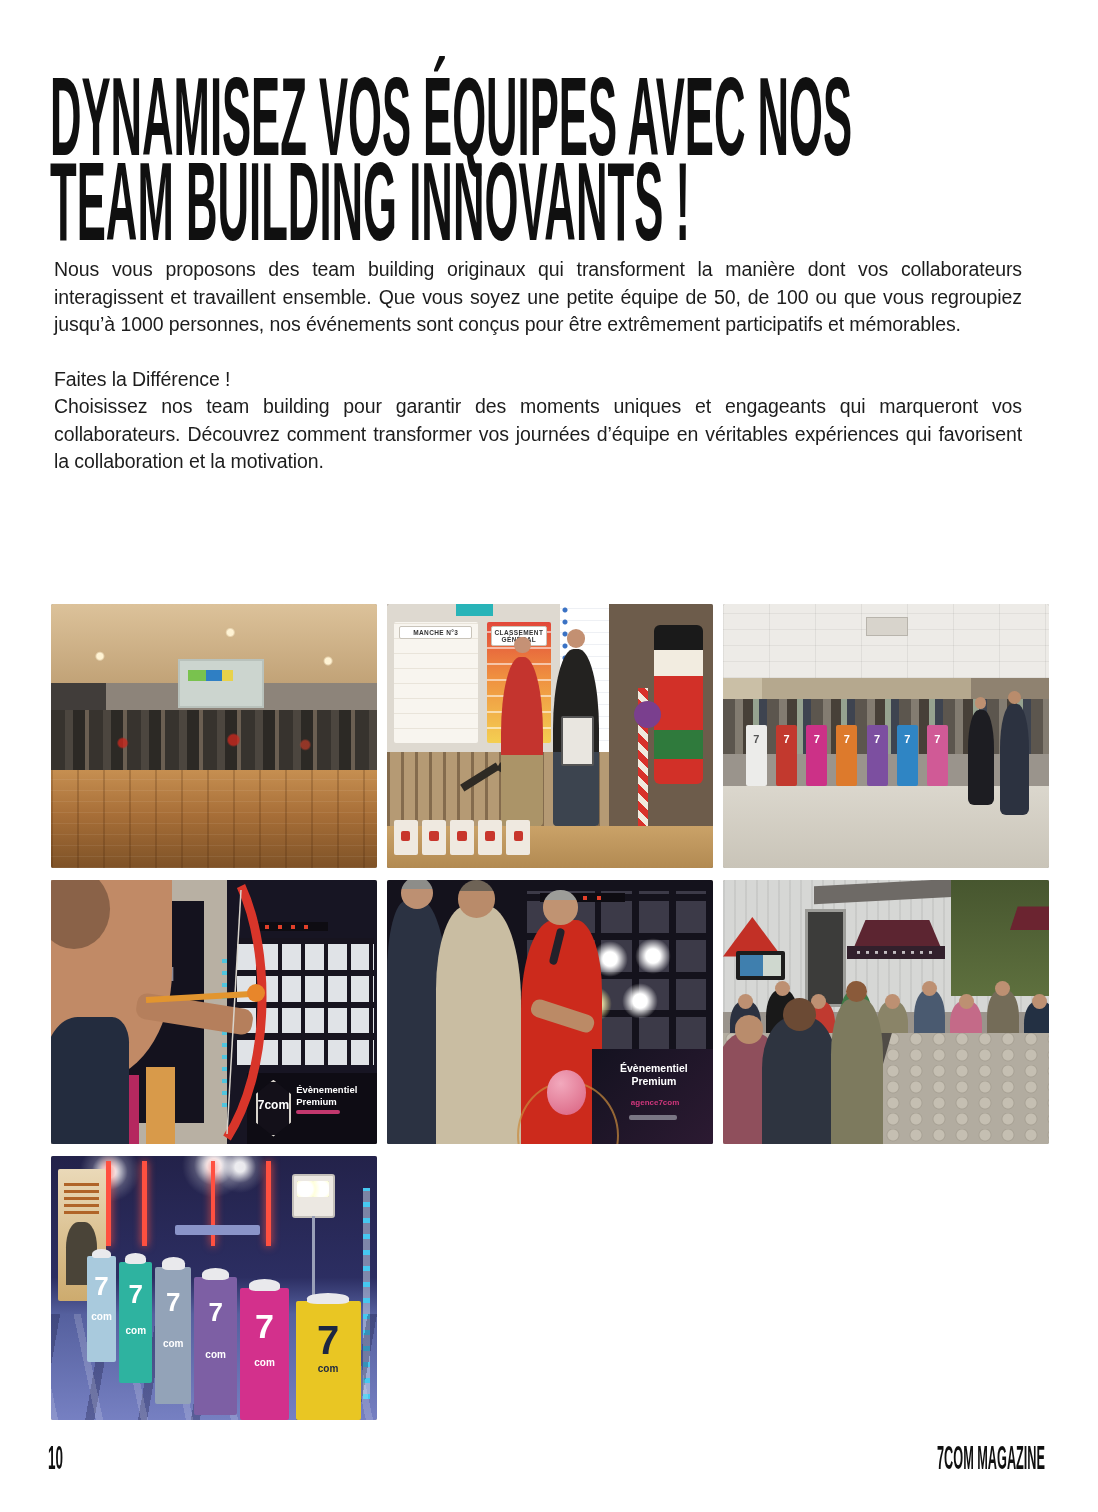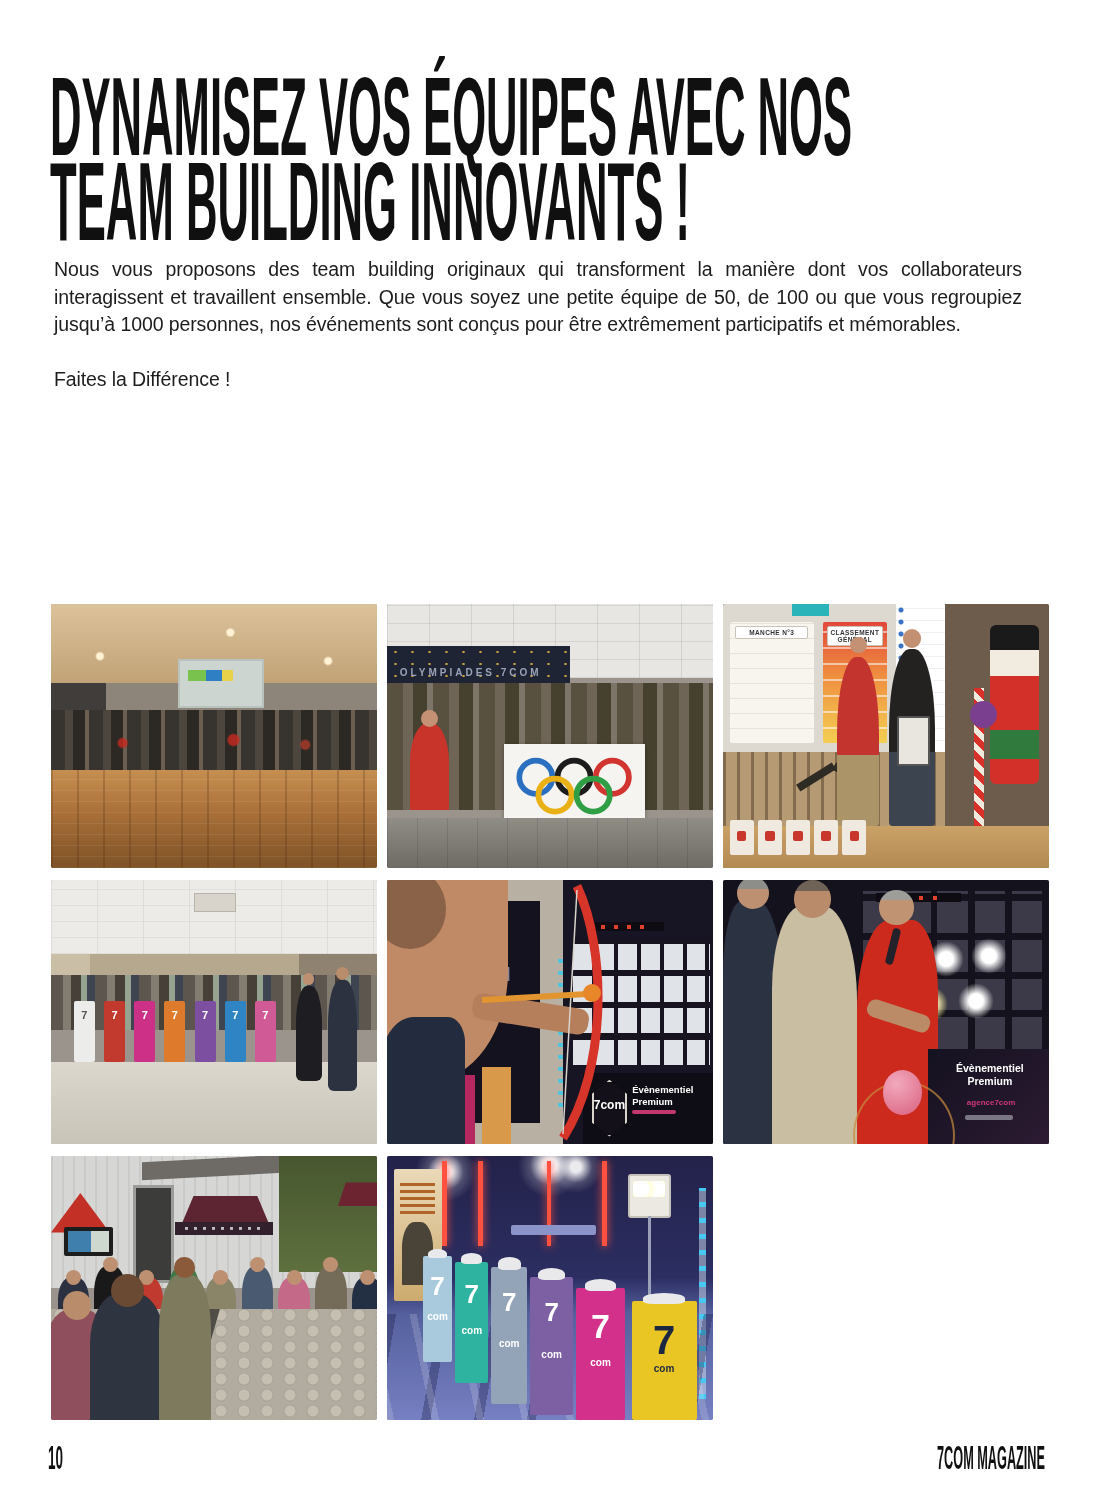--- a/index.html
+++ b/index.html
@@ -276,50 +276,33 @@
 <div class="page">
 
   <svg class="headline-svg" width="870" height="220">
     <text x="0" y="111" font-size="112" textLength="802" lengthAdjust="spacingAndGlyphs">DYNAMISEZ VOS ÉQUIPES AVEC NOS</text>
     <text x="0" y="196" font-size="112" textLength="640" lengthAdjust="spacingAndGlyphs">TEAM BUILDING INNOVANTS !</text>
   </svg>
 
   <div class="intro">
     <p>Nous vous proposons des team building originaux qui transforment la manière dont vos collaborateurs interagissent et travaillent ensemble. Que vous soyez une petite équipe de 50, de 100 ou que vous regroupiez jusqu’à 1000 personnes, nos événements sont conçus pour être extrêmement participatifs et mémorables.</p>
     <p class="tight">Faites la Différence !</p>
+    <p>Choisissez nos team building pour garantir des moments uniques et engageants qui marqueront vos collaborateurs. Découvrez comment transformer vos journées d’équipe en véritables expériences qui favorisent la collaboration et la motivation.</p>
   </div>
 
   <div class="grid">
 
     <figure class="photo">
       <div class="p1-ceiling"></div>
       <div class="p1-wall"></div>
       <div class="p1-screen"></div>
       <div class="p1-people"></div>
       <div class="p1-floor"></div>
     </figure>
 
-    <figure class="photo">
-      <div class="p2-ceiling"></div>
-      <div class="p2-banner">
-        <span class="ov">OLYMPIADES 7COM</span>
-      </div>
-      <div class="p2-people"></div>
-      <div class="p2-host"></div>
-      <div class="p2-flag">
-        <svg width="100%" height="100%" viewBox="0 0 110 60" preserveAspectRatio="xMidYMid meet">
-          <circle cx="25" cy="24" r="13" fill="none" stroke="#2a6fc0" stroke-width="4.5"></circle>
-          <circle cx="55" cy="24" r="13" fill="none" stroke="#1c1c1c" stroke-width="4.5"></circle>
-          <circle cx="85" cy="24" r="13" fill="none" stroke="#d2352f" stroke-width="4.5"></circle>
-          <circle cx="40" cy="38" r="13" fill="none" stroke="#eab117" stroke-width="4.5"></circle>
-          <circle cx="70" cy="38" r="13" fill="none" stroke="#2f9e44" stroke-width="4.5"></circle>
-        </svg>
-      </div>
-      <div class="p2-floor"></div>
-    </figure>
 
 
     <figure class="photo">
       <div class="p4-room"></div>
       <div class="p4-screen">
         <div class="p4-counter"></div>
         <div class="p4-bleft">
           <span class="bhdr">MANCHE N°3</span>
         </div>
         <div class="p4-bmid">

